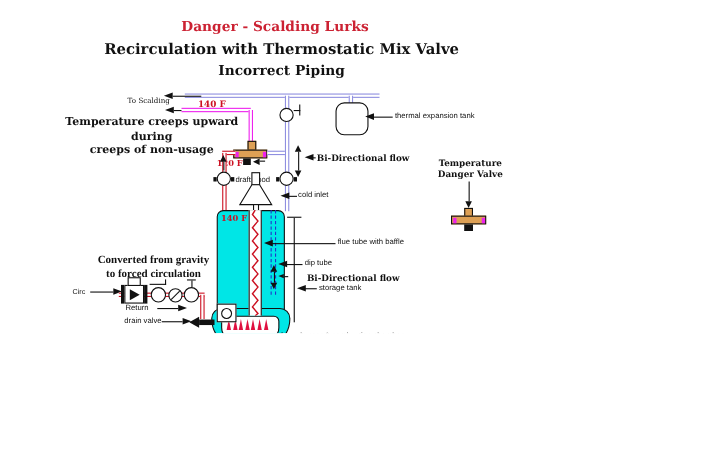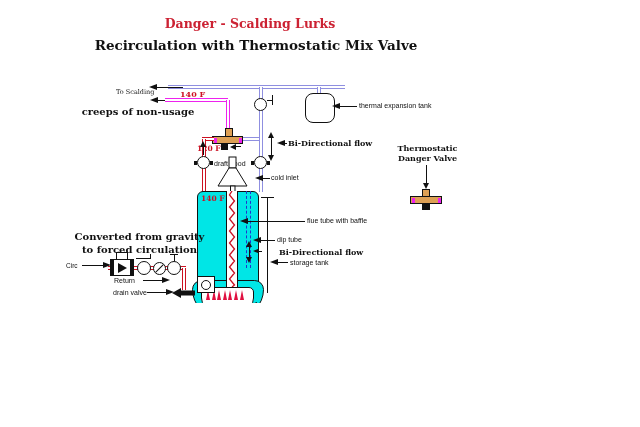--- a/index.html
+++ b/index.html
@@ -33,33 +33,35 @@
   .magcap{position:absolute;width:3px;height:5px;background:#ee22ee;top:0.5px;}
   .flame{width:0;height:0;border-left:2.6px solid transparent;border-right:2.6px solid transparent;border-bottom:10px solid #e01040;}
 </style>
 </head>
 <body>
 
 <div id="canvas">
 
   <div class="abs t-warn" style="left:40px;top:16px;width:420px;">Danger - Scalding Lurks</div>
   <div class="abs t-main" style="left:41px;top:37px;width:430px;">Recirculation with Thermostatic Mix Valve</div>
+  <div class="abs t-sub" style="left:41px;top:56px;width:430px;">Incorrect Piping</div>
 
   <div class="abs ph c-blue" style="left:168px;top:85px;width:177px;"></div>
   <div class="abs ah-l" style="left:149px;top:84px;"></div>
   <div class="abs lh" style="left:157px;top:87px;width:26px;"></div>
   <div class="abs sl6" style="left:116px;top:89px;">To Scalding</div>
 
   <div class="abs ah-l" style="left:150px;top:97px;"></div>
   <div class="abs lh" style="left:158px;top:100px;width:12px;"></div>
   <div class="abs ph c-mag" style="left:165px;top:98px;width:63px;"></div>
   <div class="abs pv c-mag" style="left:226px;top:100px;height:30px;"></div>
   <div class="abs tmp" style="left:180px;top:90px;">140 F</div>
 
   <div class="abs note" style="left:40px;top:106px;width:196px;">
+    <div>Temperature creeps upward during</div>
     <div>creeps of non-usage</div>
   </div>
 
   <div class="abs pv c-blue" style="left:259px;top:87px;height:105px;"></div>
   <div class="abs vc" style="left:254px;top:98px;"></div>
   <div class="abs lv" style="left:272px;top:95px;height:10px;"></div>
   <div class="abs lh" style="left:267px;top:100px;width:6px;"></div>
 
   <div class="abs pv c-blue" style="left:317px;top:87px;height:7px;"></div>
   <div class="abs" style="left:305px;top:93px;width:30px;height:30px;background:#fff;border:1.5px solid #111;border-radius:8px;box-sizing:border-box;"></div>
@@ -156,21 +158,21 @@
   <div class="abs bl" style="left:279px;top:248px;">Bi-Directional flow</div>
 
   <div class="abs sl" style="left:290px;top:259px;">storage tank</div>
   <div class="abs ah-l" style="left:270px;top:259px;"></div>
   <div class="abs lh" style="left:277px;top:262px;width:11px;"></div>
 
   <div class="abs sl" style="left:273px;top:302px;">burner &amp; combustion chamber</div>
   <div class="abs ah-l" style="left:249px;top:302px;"></div>
   <div class="abs lh" style="left:256px;top:305px;width:15px;"></div>
 
-  <div class="abs note" style="left:58px;top:231px;width:163px;">
+  <div class="abs note" style="left:58px;top:231px;width:163px;font-family:Liberation Serif, serif;">
     <div>Converted from gravity</div>
     <div>to forced circulation</div>
   </div>
 
   <div class="abs sl" style="left:66px;top:262px;font-size:6.5px;">Circ</div>
   <div class="abs lh" style="left:82px;top:265px;width:21px;"></div>
   <div class="abs ah-r" style="left:103px;top:262px;"></div>
 
   <div class="abs ph c-red" style="left:108px;top:266px;width:78px;"></div>
 
@@ -200,21 +202,21 @@
 
   <div class="abs sl" style="left:114px;top:277px;">Return</div>
   <div class="abs lh" style="left:143px;top:280px;width:19px;"></div>
   <div class="abs ah-r" style="left:162px;top:277px;"></div>
 
   <div class="abs sl" style="left:113px;top:289px;">drain valve</div>
   <div class="abs lh" style="left:147px;top:292px;width:19px;"></div>
   <div class="abs ah-r" style="left:166px;top:289px;"></div>
 
   <div class="abs bl" style="left:385px;top:144px;width:85px;text-align:center;line-height:9.5px;">
-    <div>Thermostatic</div>
+    <div>Temperature</div>
     <div>Danger Valve</div>
   </div>
   <div class="abs lv" style="left:426px;top:165px;height:18px;"></div>
   <div class="abs ah-d" style="left:423px;top:183px;"></div>
   <div class="abs tan" style="left:422px;top:189px;width:8px;height:9px;"></div>
   <div class="abs tan" style="left:410px;top:196px;width:32px;height:8px;">
     <span class="magcap" style="left:0.5px;"></span>
     <span class="magcap" style="right:0.5px;"></span>
   </div>
   <div class="abs" style="left:422px;top:204px;width:8px;height:6px;background:#111;"></div>

